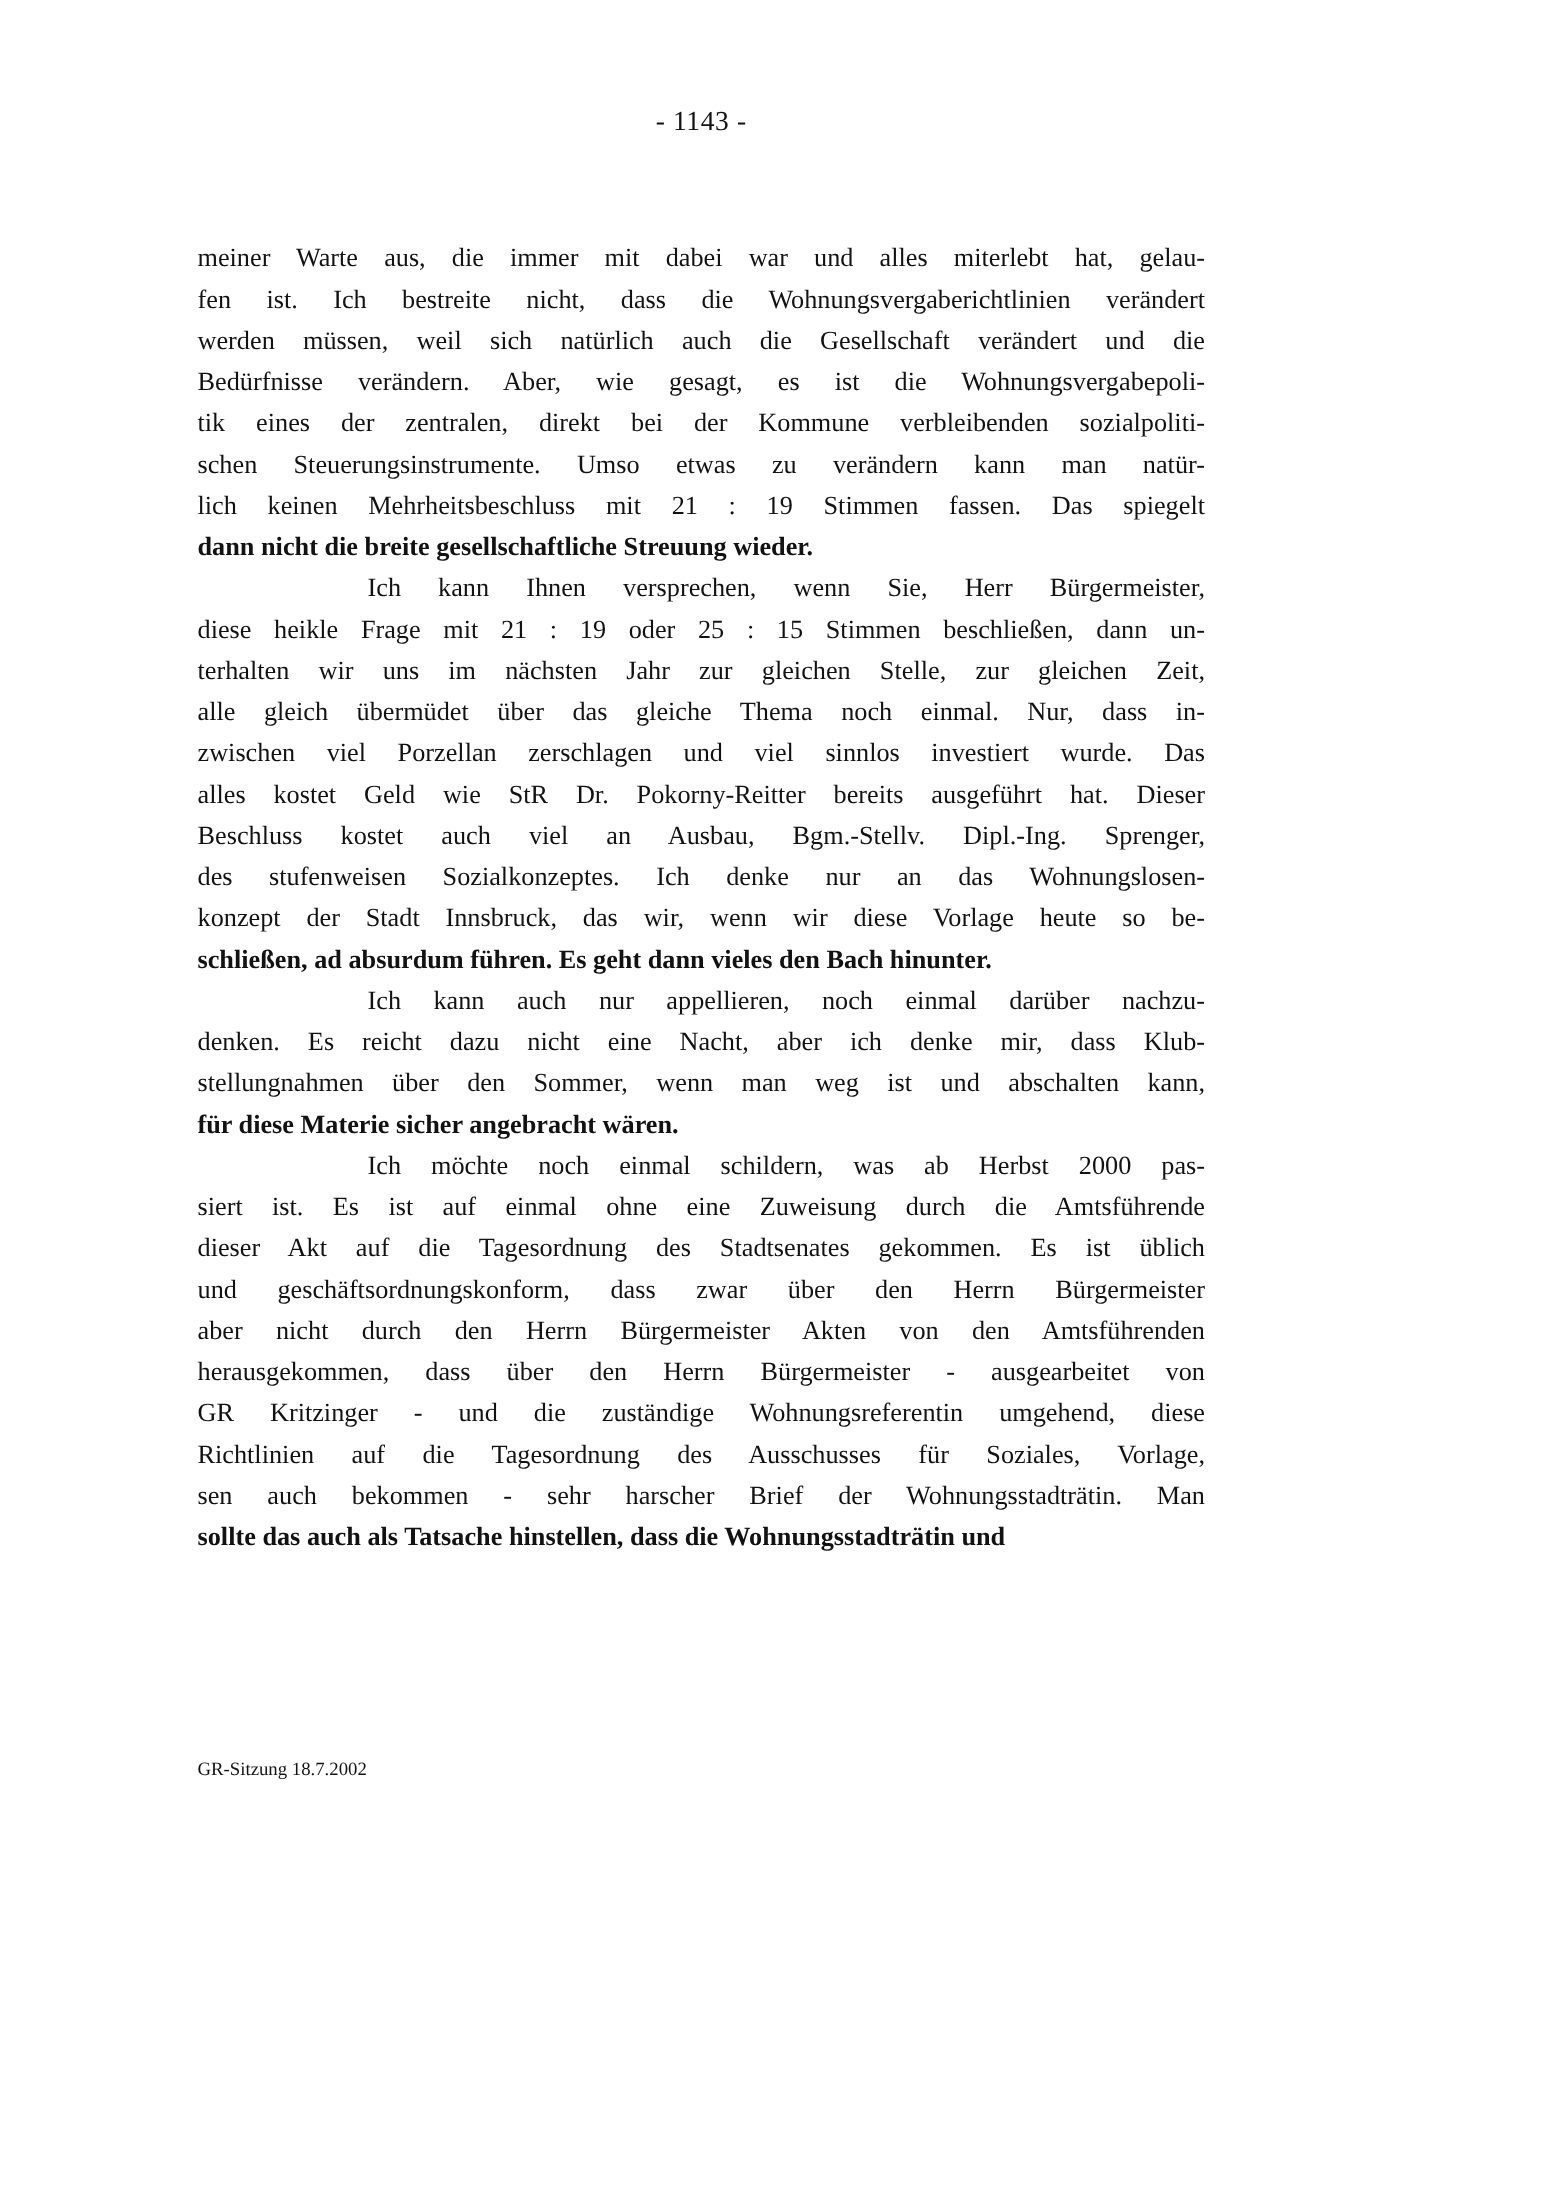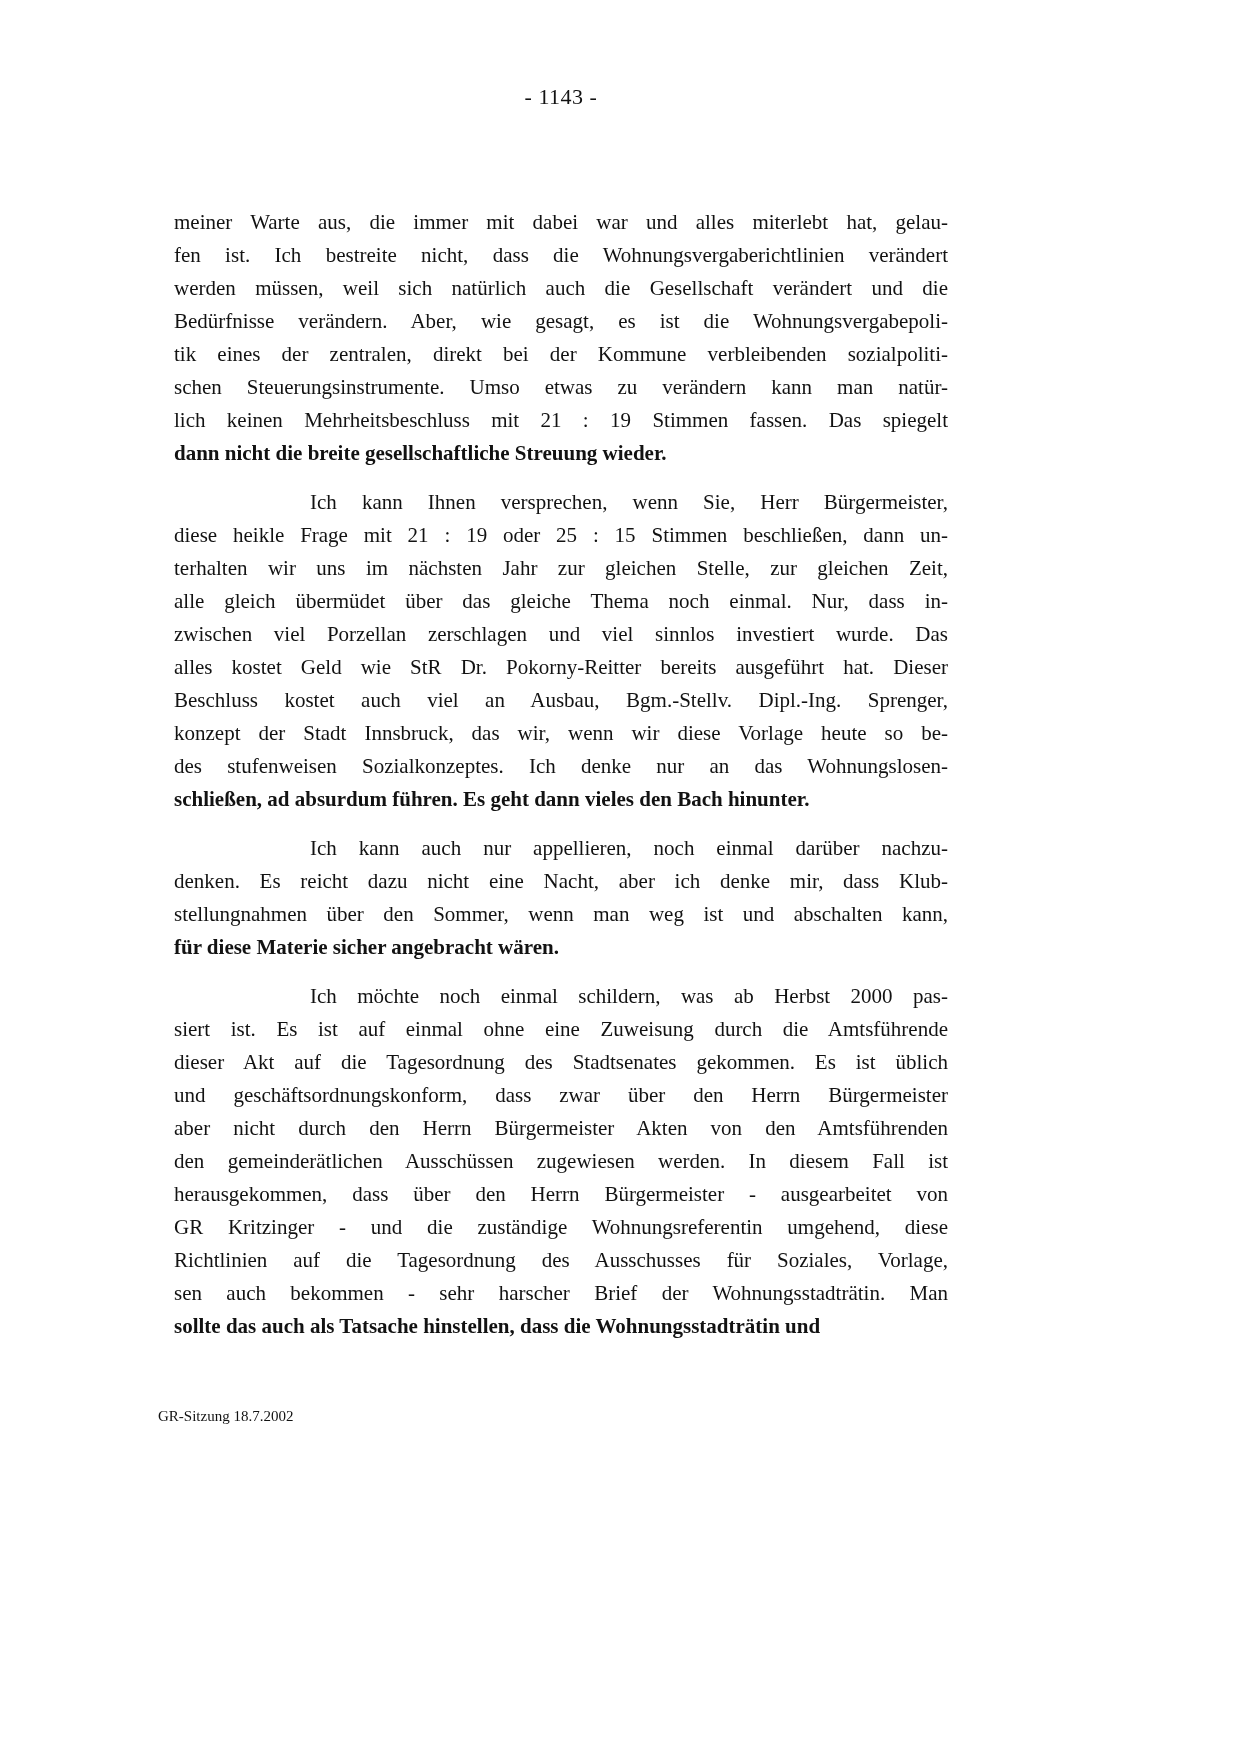--- a/index.html
+++ b/index.html
@@ -27,21 +27,21 @@
   }
   .document-body {
     position: absolute;
     left: 158px;
     top: 190px;
     width: 806px;
     font-size: 21px;
     line-height: 33px;
   }
   .paragraph {
-    margin: 16px;
+    margin: 0;
     padding: 0;
   }
   .line {
     text-align: justify;
     text-align-last: justify;
     white-space: normal;
   }
   .line.last {
     text-align-last: left;
     font-weight: bold;
@@ -74,37 +74,36 @@
         <div class="line last">dann nicht die breite gesellschaftliche Streuung wieder.</div>
       </div>
       <div class="paragraph">
         <div class="line indent">Ich kann Ihnen versprechen, wenn Sie, Herr Bürgermeister,</div>
         <div class="line">diese heikle Frage mit 21 : 19 oder 25 : 15 Stimmen beschließen, dann un-</div>
         <div class="line">terhalten wir uns im nächsten Jahr zur gleichen Stelle, zur gleichen Zeit,</div>
         <div class="line">alle gleich übermüdet über das gleiche Thema noch einmal. Nur, dass in-</div>
         <div class="line">zwischen viel Porzellan zerschlagen und viel sinnlos investiert wurde. Das</div>
         <div class="line">alles kostet Geld wie StR Dr. Pokorny-Reitter bereits ausgeführt hat. Dieser</div>
         <div class="line">Beschluss kostet auch viel an Ausbau, Bgm.-Stellv. Dipl.-Ing. Sprenger,</div>
+        <div class="line">des stufenweisen Sozialkonzeptes. Ich denke nur an das Wohnungslosen-</div>
         <div class="line">konzept der Stadt Innsbruck, das wir, wenn wir diese Vorlage heute so be-</div>
-        <div class="line">des stufenweisen Sozialkonzeptes. Ich denke nur an das Wohnungslosen-</div>
         <div class="line last">schließen, ad absurdum führen. Es geht dann vieles den Bach hinunter.</div>
       </div>
       <div class="paragraph">
         <div class="line indent">Ich kann auch nur appellieren, noch einmal darüber nachzu-</div>
         <div class="line">denken. Es reicht dazu nicht eine Nacht, aber ich denke mir, dass Klub-</div>
         <div class="line">stellungnahmen über den Sommer, wenn man weg ist und abschalten kann,</div>
         <div class="line last">für diese Materie sicher angebracht wären.</div>
       </div>
       <div class="paragraph">
         <div class="line indent">Ich möchte noch einmal schildern, was ab Herbst 2000 pas-</div>
         <div class="line">siert ist. Es ist auf einmal ohne eine Zuweisung durch die Amtsführende</div>
         <div class="line">dieser Akt auf die Tagesordnung des Stadtsenates gekommen. Es ist üblich</div>
         <div class="line">und geschäftsordnungskonform, dass zwar über den Herrn Bürgermeister</div>
         <div class="line">aber nicht durch den Herrn Bürgermeister Akten von den Amtsführenden</div>
-        <div class="line">den gemeinderätlichen Ausschüssen zugewiesen werden. In diesem Fall ist</div>
         <div class="line">herausgekommen, dass über den Herrn Bürgermeister - ausgearbeitet von</div>
         <div class="line">GR Kritzinger - und die zuständige Wohnungsreferentin umgehend, diese</div>
         <div class="line">Richtlinien auf die Tagesordnung des Ausschusses für Soziales, Vorlage,</div>
         <div class="line">sen auch bekommen - sehr harscher Brief der Wohnungsstadträtin. Man</div>
         <div class="line last">sollte das auch als Tatsache hinstellen, dass die Wohnungsstadträtin und</div>
       </div>
     </div>
 
   <div class="footer">GR-Sitzung 18.7.2002</div>
 </div>

